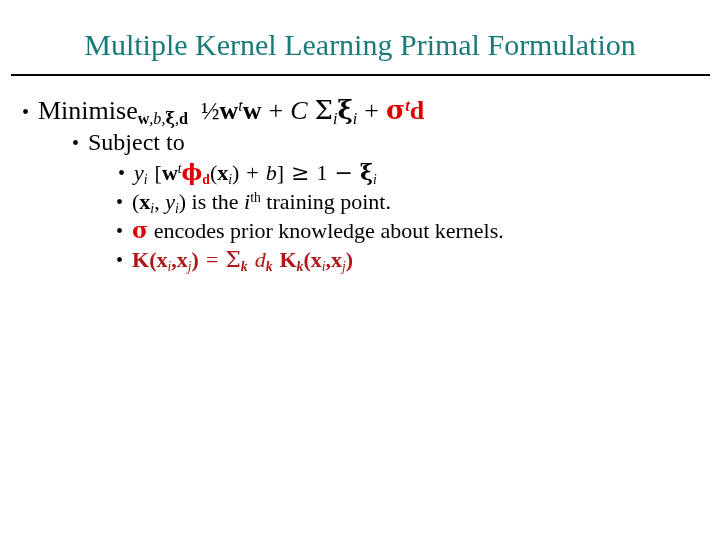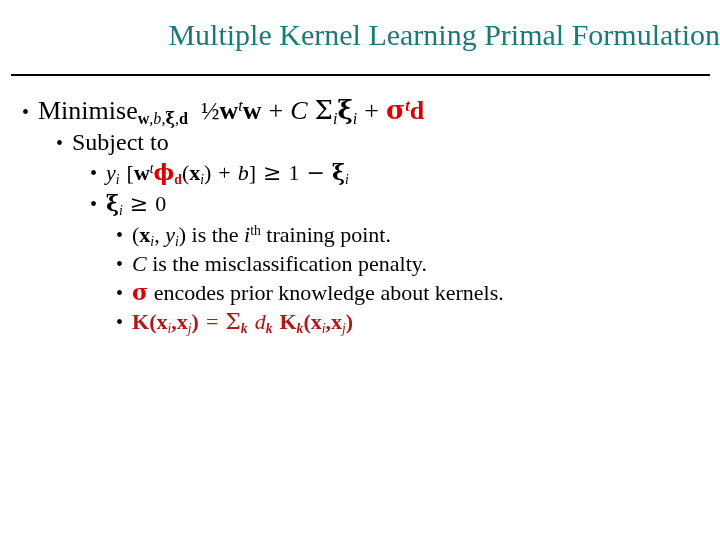--- a/index.html
+++ b/index.html
@@ -19,23 +19,23 @@
     position: relative;
     width: 720px;
     height: 540px;
     background: #ffffff;
   }
 
   
   #title {
     position: absolute;
     left: 0;
-    top: 18px;
+    top: 28px;
     width: 720px;
-    text-align: right;
+    text-align: center;
     font-size: 30px;
     line-height: 34px;
     color: #1a7a78;
     white-space: nowrap;
   }
 
   #title-rule {
     position: absolute;
     left: 11px;
     top: 74px;
@@ -61,22 +61,22 @@
   .bullet {
     display: inline-block;
     width: 16px;
     font-size: 20px;
     line-height: 1;
     vertical-align: baseline;
   }
 
   
   .lvl1 { padding-left: 22px;  font-size: 26px; line-height: 33px; }
-  .lvl2 { padding-left: 56px;  font-size: 24px; line-height: 31px; }
-  .lvl3 { padding-left: 90px;  font-size: 22px; line-height: 29px; }
+  .lvl2 { padding-left: 56px;  font-size: 24px; line-height: 31px; margin-left: 16px; }
+  .lvl3 { padding-left: 90px;  font-size: 22px; line-height: 29px; margin-left: 28px; }
   .lvl4 { padding-left: 116px;  font-size: 22px; line-height: 29px; }
 
   .lvl3.tight { line-height: 33px; }
 
   
   .bold   { font-weight: bold; }
   .ital   { font-style: italic; }
   .red    { color: #dd0000; }
   .darkred{ color: #b01818; }
   .sym    { font-family: "DejaVu Serif", serif; }
@@ -110,33 +110,27 @@
     </div>
 
     <div class="line lvl2">
       <span class="bullet">•</span><span>Subject to</span>
     </div>
 
     <div class="line lvl3">
       <span class="bullet">•</span><span class="ital">y</span><sub class="ital">i</sub><span class="gap-sm"></span><span>[</span><span class="bold">w</span><sup class="ital">t</sup><span class="sym bold red">ϕ</span><sub class="bold red">d</sub><span>(</span><span class="bold">x</span><sub class="ital">i</sub><span>)</span><span class="gap-sm"></span><span>+</span><span class="gap-sm"></span><span class="ital">b</span><span>]</span><span class="gap-sm"></span><span class="sym">≥</span><span class="gap-sm"></span><span>1</span><span class="gap-sm"></span><span class="sym">−</span><span class="gap-sm"></span><span class="sym bold">ξ</span><sub class="ital">i</sub>
     </div>
 
-    <div class="line lvl3 tight">
-      <span class="bullet">•</span><span class="sym bold">ξ</span><sub class="ital">i</sub><span class="gap-sm"></span><span class="sym">≥</span><span class="gap-sm"></span><span>0</span>
-    </div>
 
 
 
     <div class="line lvl4">
       <span class="bullet">•</span><span>(</span><span class="bold">x</span><sub class="ital">i</sub><span>, </span><span class="ital">y</span><sub class="ital">i</sub><span>)</span><span> is the </span><span class="ital">i</span><sup>th</sup><span> training point.</span>
     </div>
 
-    <div class="line lvl4">
-      <span class="bullet">•</span><span class="ital">C</span><span> is the misclassification penalty.</span>
-    </div>
 
     <div class="line lvl4">
       <span class="bullet">•</span><span class="sym bold red">σ</span><span> encodes prior knowledge about kernels.</span>
     </div>
 
     <div class="line lvl4 darkred">
       <span class="bullet" style="color:#000">•</span><span class="bold">K</span><span class="bold">(</span><span class="bold">x</span><sub class="ital">i</sub><span class="bold">,</span><span class="bold">x</span><sub class="ital">j</sub><span class="bold">)</span><span class="gap-sm"></span><span>=</span><span class="gap-sm"></span><span class="sym">Σ</span><sub class="ital bold">k</sub><span class="gap-sm"></span><span class="ital">d</span><sub class="ital bold">k</sub><span class="gap-sm"></span><span class="bold">K</span><sub class="ital bold">k</sub><span class="bold">(</span><span class="bold">x</span><sub class="ital">i</sub><span class="bold">,</span><span class="bold">x</span><sub class="ital">j</sub><span class="bold">)</span>
     </div>
 
   </div>

